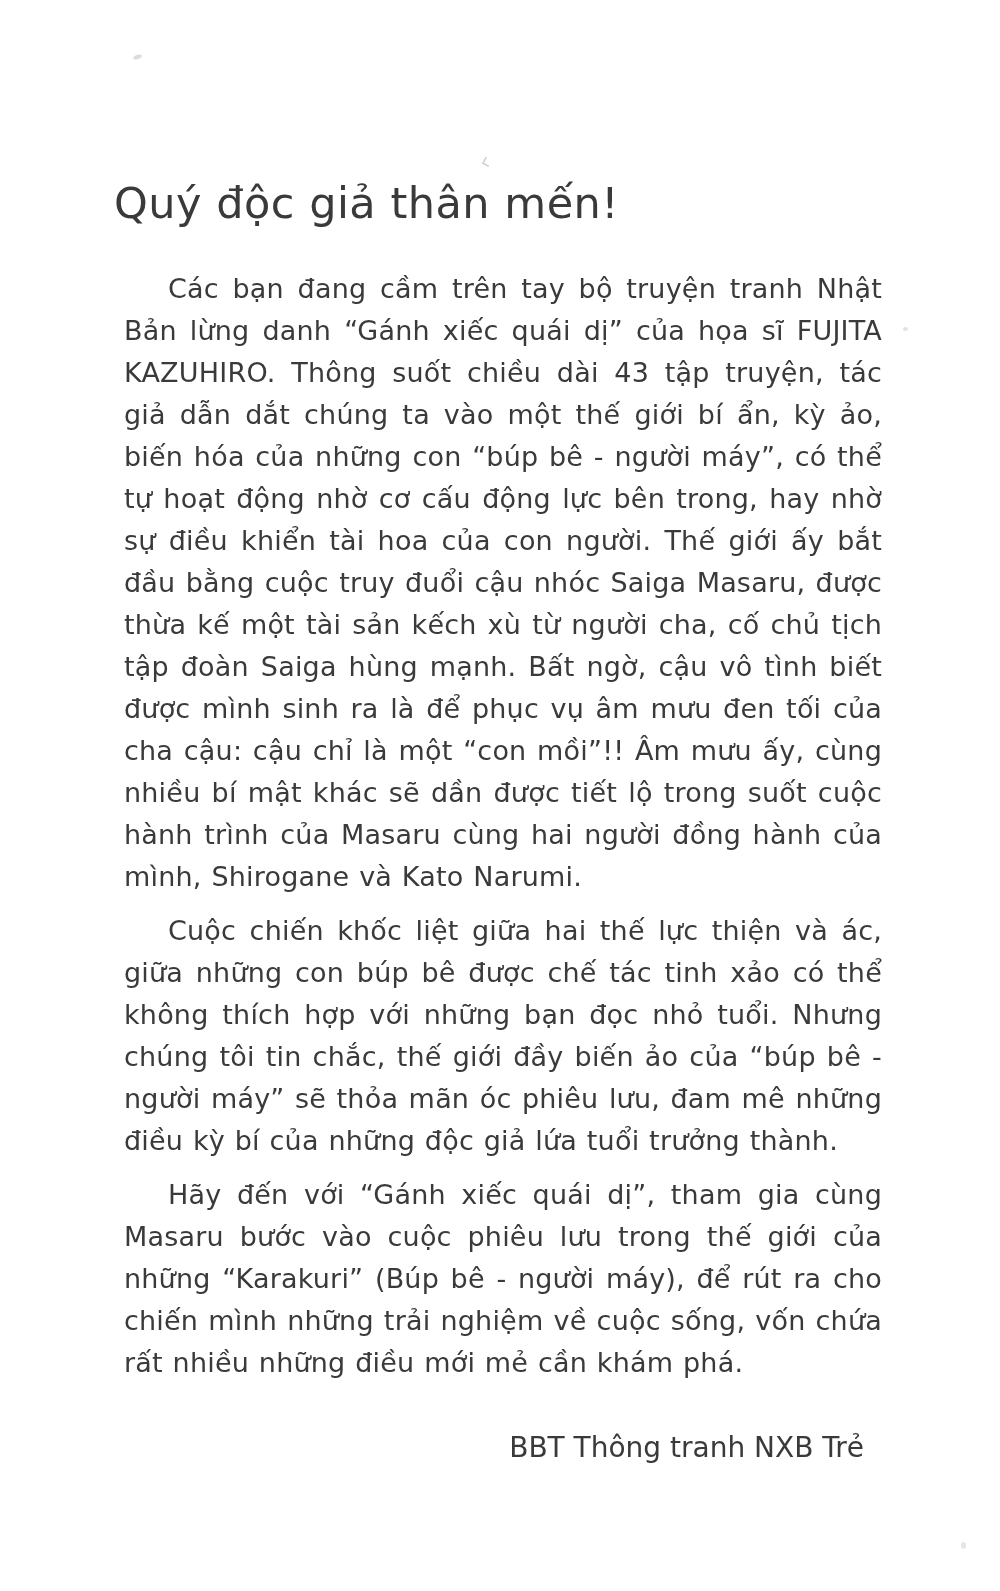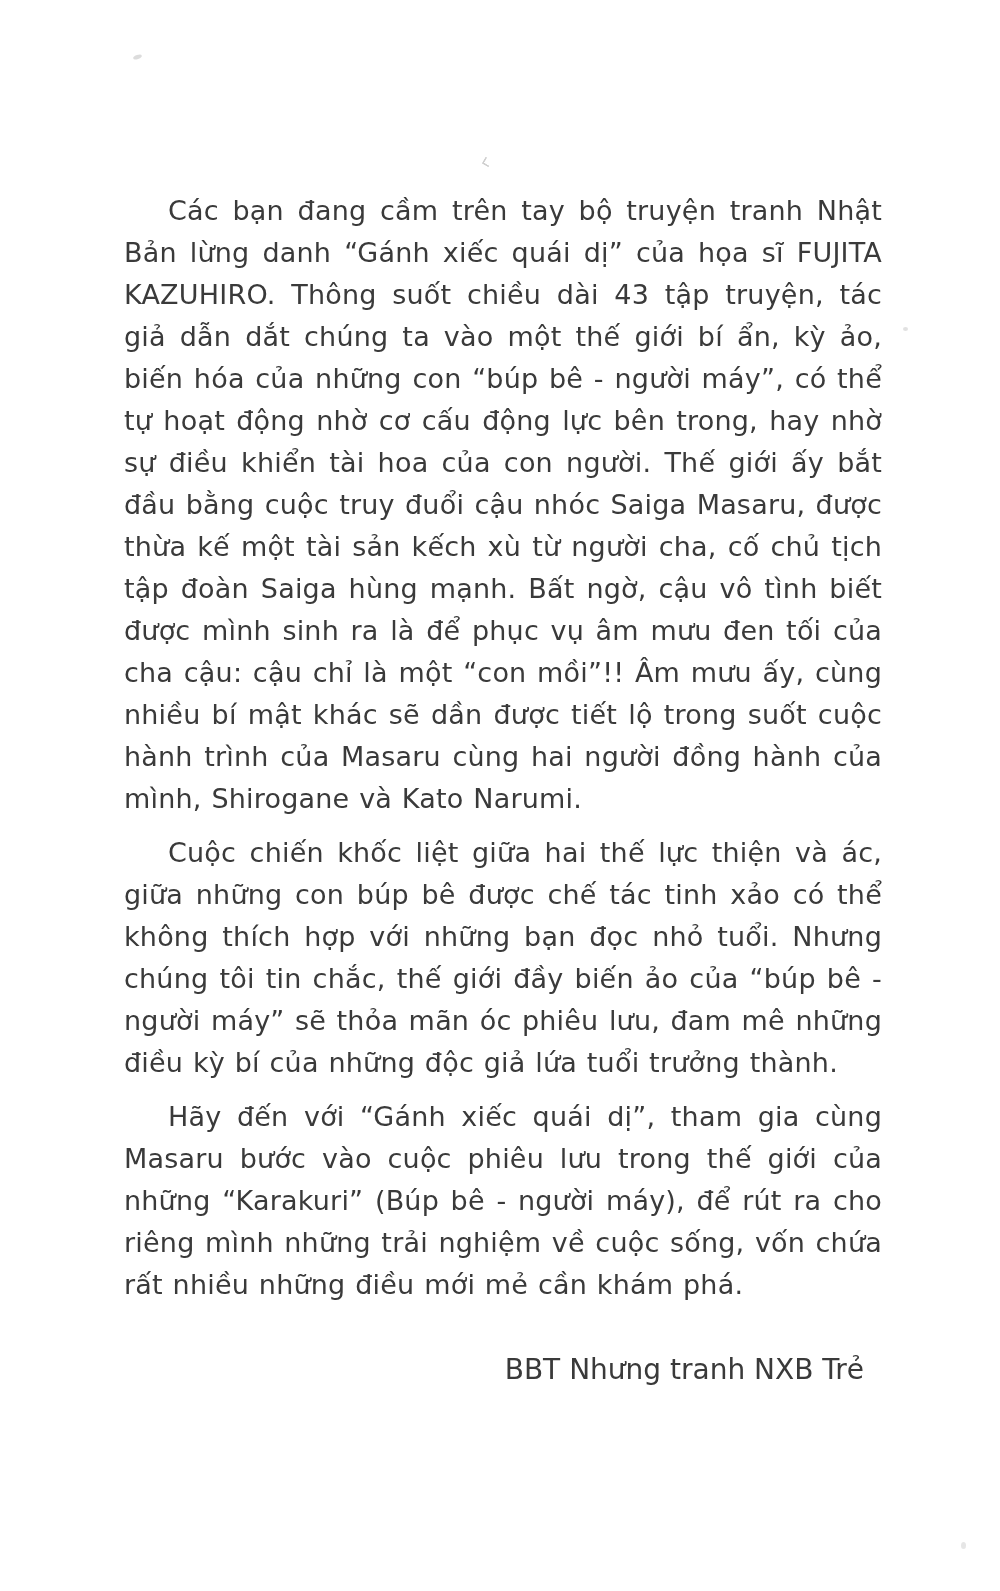--- a/index.html
+++ b/index.html
@@ -64,22 +64,23 @@
 <body>
 
 <div class="page">
 
   <span class="speck speck-1"></span>
   <span class="speck speck-2"></span>
   <span class="speck speck-3"></span>
   <span class="speck speck-4"></span>
 
   <div class="content">
+    <h1 class="page-title">Quý độc giả thân mến!</h1>
 
     <div class="body-text">
       <p>Các bạn đang cầm trên tay bộ truyện tranh Nhật Bản lừng danh “Gánh xiếc quái dị” của họa sĩ FUJITA KAZUHIRO. Thông suốt chiều dài 43 tập truyện, tác giả dẫn dắt chúng ta vào một thế giới bí ẩn, kỳ ảo, biến hóa của những con “búp bê - người máy”, có thể tự hoạt động nhờ cơ cấu động lực bên trong, hay nhờ sự điều khiển tài hoa của con người. Thế giới ấy bắt đầu bằng cuộc truy đuổi cậu nhóc Saiga Masaru, được thừa kế một tài sản kếch xù từ người cha, cố chủ tịch tập đoàn Saiga hùng mạnh. Bất ngờ, cậu vô tình biết được mình sinh ra là để phục vụ âm mưu đen tối của cha cậu: cậu chỉ là một “con mồi”!! Âm mưu ấy, cùng nhiều bí mật khác sẽ dần được tiết lộ trong suốt cuộc hành trình của Masaru cùng hai người đồng hành của mình, Shirogane và Kato Narumi.</p>
       <p>Cuộc chiến khốc liệt giữa hai thế lực thiện và ác, giữa những con búp bê được chế tác tinh xảo có thể không thích hợp với những bạn đọc nhỏ tuổi. Nhưng chúng tôi tin chắc, thế giới đầy biến ảo của “búp bê - người máy” sẽ thỏa mãn óc phiêu lưu, đam mê những điều kỳ bí của những độc giả lứa tuổi trưởng thành.</p>
-      <p>Hãy đến với “Gánh xiếc quái dị”, tham gia cùng Masaru bước vào cuộc phiêu lưu trong thế giới của những “Karakuri” (Búp bê - người máy), để rút ra cho riêng mình những trải nghiệm về cuộc sống, vốn chứa rất nhiều những điều mới mẻ cần khám phá.</p>
+      <p>Hãy đến với “Gánh xiếc quái dị”, tham gia cùng Masaru bước vào cuộc phiêu lưu trong thế giới của những “Karakuri” (Búp bê - người máy), để rút ra cho chiến mình những trải nghiệm về cuộc sống, vốn chứa rất nhiều những điều mới mẻ cần khám phá.</p>
     </div>
 
-    <div class="signature">BBT Nhưng tranh NXB Trẻ</div>
+    <div class="signature">BBT Thông tranh NXB Trẻ</div>
   </div>
 </div>
 
 </body></html>

